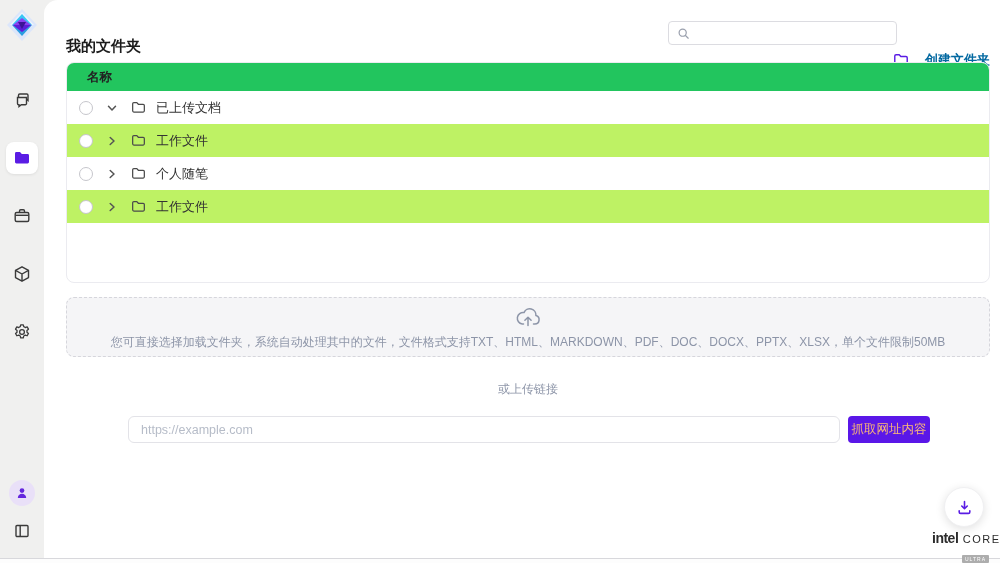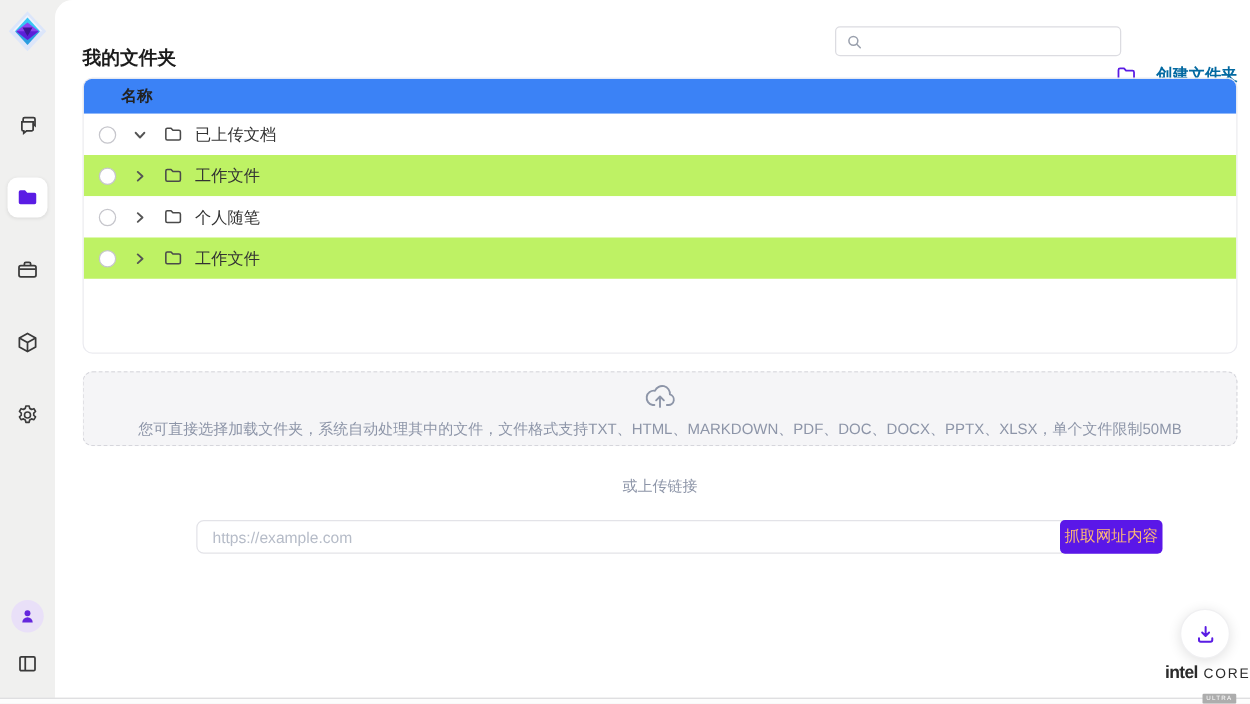--- a/index.html
+++ b/index.html
@@ -30,38 +30,38 @@
   .main { position:absolute; left:44px; top:0; width:956px; height:558px; background:#ffffff; border-top-left-radius:14px; z-index:2; }
 
   
   .page-title { position:absolute; left:22px; top:25px; font-size:15px; font-weight:bold; color:#1c1c1c;margin-top:12px; }
   .search-box { position:absolute; left:624px; top:21px; width:229px; height:24px; border:1px solid #dcdce1; border-radius:4px; background:#fff; display:flex; align-items:center; padding-left:8px; }
   .search-box input { border:none; outline:none; flex:1; height:100%; font-size:12px; background:transparent; margin-left:6px; font-family:inherit; }
   .create-folder-btn { position:absolute; right:10px; top:24px; display:flex; align-items:center; gap:16px; color:#0369a1; font-size:13px; font-weight:bold; cursor:pointer; background:none; border:none; font-family:inherit;margin-top:27px; }
 
   
   .folder-card { position:absolute; left:22px; top:62px; width:924px; height:221px; border:1px solid #ebebf0; border-radius:8px; overflow:hidden; background:#fff; }
-  .folder-head { height:28px; background:#3b82f6; display:flex; align-items:center; padding-left:30px; font-size:12.5px; font-weight:bold; color:#222; }
+  .folder-head { height:28px; background:#22c55e; display:flex; align-items:center; padding-left:20px; font-size:12.5px; font-weight:bold; color:#222; }
   .folder-row { height:33px; display:flex; align-items:center; padding-left:12px; background:#fff; cursor:pointer; }
   .folder-row.alt { background:#bef264; }
   .row-checkbox { width:14px; height:14px; border:1px solid #c6c6cc; border-radius:50%; background:#fff; margin-right:12px; flex:none; cursor:pointer; }
   .chevron { width:14px; height:14px; margin-right:12px; display:flex; align-items:center; justify-content:center; cursor:pointer; }
   .chevron svg { transition:transform .1s; }
   .chevron.expanded svg { transform:rotate(90deg); }
   .row-folder-icon { margin-right:10px; display:flex; }
   .row-label { font-size:13px; color:#333; }
 
   
   .dropzone { position:absolute; left:22px; top:297px; width:924px; height:60px; background:#f5f5f7; border:1px dashed #d6d6dc; border-radius:8px; text-align:center; cursor:pointer; padding-top:8px; }
   .dropzone .cloud { display:inline-block; }
   .drop-hint { margin-top:2px; font-size:12px; color:#8d95a8; }
 
   
   .link-divider { position:absolute; left:22px; top:381px; width:924px; text-align:center; font-size:12px; color:#8d95a8; }
-  .url-input { position:absolute; left:84px; top:416px; width:712px; height:27px; border:1px solid #e3e3e8; border-radius:6px; padding:0 12px; font-size:12.5px; color:#333; outline:none; font-family:inherit; background:#fff;margin-left:29px; }
+  .url-input { position:absolute; left:84px; top:416px; width:712px; height:27px; border:1px solid #e3e3e8; border-radius:6px; padding:0 12px; font-size:12.5px; color:#333; outline:none; font-family:inherit; background:#fff; }
   .url-input::placeholder { color:#b6bcc8; }
   .fetch-btn { position:absolute; left:804px; top:416px; width:82px; height:27px; background:#5a17e8; color:#fdba74; border:none; border-radius:4px; font-size:12.5px; cursor:pointer; font-family:inherit; }
 
   
   .download-fab { position:absolute; left:900px; top:487px; width:40px; height:40px; border-radius:50%; background:#fff; border:1px solid #f0f0f2; box-shadow:0 2px 10px rgba(0,0,0,0.12); display:flex; align-items:center; justify-content:center; cursor:pointer; }
   .intel-logo { position:absolute; left:888px; top:529px; width:62px; color:#2b2b2b; white-space:nowrap; }
   .intel-word { font-size:14px; font-weight:bold; letter-spacing:-0.5px; }
   .core-word { font-size:11px; letter-spacing:1.5px; text-transform:uppercase; font-weight:400; }
   .ultra-badge { display:inline-block; margin-left:30px; margin-top:0px; background:#adadad; color:#fff; font-size:5px; letter-spacing:1px; padding:1px 3px; border-radius:1px; text-transform:uppercase; line-height:1.2; }
 </style>

